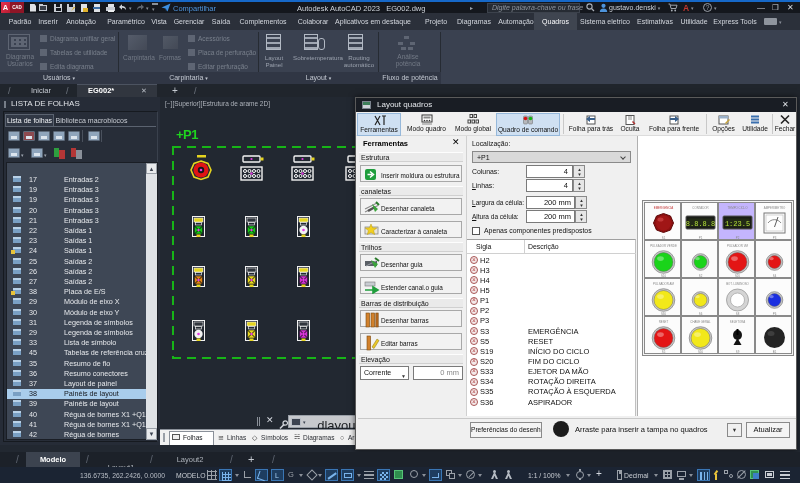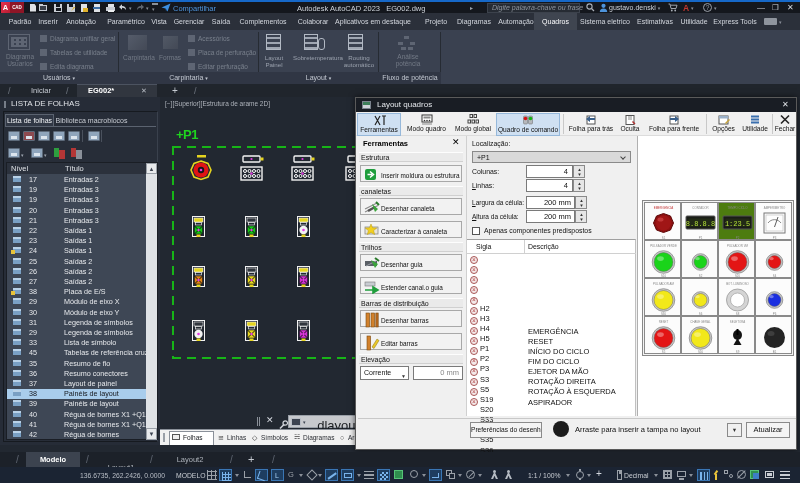--- a/index.html
+++ b/index.html
@@ -32,21 +32,21 @@
 .tbtn span { position:absolute; left:20px; top:5.5px; }
 .tbtn svg { position:absolute; left:3px; top:1px; }
 .flabel { position:absolute; color:#111; font-size:6.9px; white-space:nowrap; }
 .fedit { position:absolute; background:#fff; border:1px solid #7a7a7a; color:#111; font-size:7.5px; text-align:right; }
 .fspin { position:absolute; width:12px; background:#e6e6e6; border:1px solid #8a8a8a; }
 .fspin::before { content:"\25B2"; position:absolute; left:3.2px; top:0.5px; font-size:4.5px; color:#333; }
 .fspin::after { content:"\25BC"; position:absolute; left:3.2px; bottom:0.5px; font-size:4.5px; color:#333; }
 .lrow { position:absolute; color:#111; font-size:7.5px; white-space:nowrap; }
 .lrow .lic { position:absolute; left:0; top:0.5px; width:8px; height:8px; border-radius:50%; border:1.3px solid #a85555; background:#f4eaea; }
 .lrow .lic::before { content:"\00D7"; position:absolute; left:1.1px; top:-1.2px; font-size:6.5px; color:#b04040; }
-.lrow .sg { position:absolute; left:10px;margin-top:48px; }
+.lrow .sg { position:absolute; left:10px; }
 .lrow .ds { position:absolute; left:58px; }
 #filetabs { position:absolute; left:0; top:84px; width:800px; height:13px; background:#20252c; }
 
 #canvas { position:absolute; left:160px; top:97px; width:640px; height:348px; background:#222831; overflow:hidden; }
 #palette { position:absolute; left:0; top:97px; width:160px; height:348px; background:#262c37; }
 
 #dialog { position:absolute; left:355px; top:97px; width:442px; height:353px; background:#f0f0f0; border:1px solid #5a5a5a; box-shadow:0 0 6px rgba(0,0,0,.6); }
 #layouttabs { position:absolute; left:0; top:452px; width:800px; height:15px; background:#1c2129; }
 #statusbar { position:absolute; left:0; top:467px; width:800px; height:16px; background:#1b2433; }
 .t { position:absolute; white-space:nowrap; }
@@ -401,24 +401,20 @@
     <div class="pt1" style="left:8px;top:51px;"></div>
     <div class="t" style="left:21px;top:55px;color:#9ba2ac;font-size:5px;">▾</div>
     <div class="pt1" style="left:31px;top:51px;"></div>
     <div class="t" style="left:44px;top:55px;color:#9ba2ac;font-size:5px;">▾</div>
     <div class="t" style="left:54px;top:51px;width:5px;height:9px;background:#2e9e3e;"></div>
     <div class="t" style="left:59px;top:53px;width:6px;height:9px;background:#b33636;"></div>
     <div class="t" style="left:71px;top:51px;width:5px;height:9px;background:#b33636;"></div>
     <div class="t" style="left:76px;top:53px;width:6px;height:9px;background:#8a9099;"></div>
 
     <div class="t" style="left:6px;top:65px;width:152px;height:278px;background:#3e4755;border:1px solid #1a1e25;"></div>
-    <div class="t" style="left:7px;top:66px;width:150px;height:11px;background:#2b313c;color:#dfe2e6;font-size:7.5px;">
-        <span style="position:absolute;left:4px;top:1px;">Nível</span>
-        <span style="position:absolute;left:58px;top:1px;">Título</span>
-      </div>
     <div class="t" style="left:146px;top:66px;width:11px;height:11px;background:#e8eaec;border:1px solid #9aa0a8;color:#3c4350;font-size:6px;text-align:center;line-height:10px;">▲</div>
     <div class="t" style="left:146px;top:77px;width:11px;height:254px;background:#dfe2e6;"></div>
     <div class="t" style="left:146px;top:331px;width:11px;height:12px;background:#e8eaec;border:1px solid #9aa0a8;color:#3c4350;font-size:6px;text-align:center;line-height:11px;">▼</div>
     <div id="sheetrows">
         <div class="srow" style="top:77.5px;">
           <span class="ic"></span>
           <span class="num">17</span>
           <span class="tit">Entradas 2</span>
         </div>
         <div class="srow" style="top:87.7px;">
@@ -796,21 +792,21 @@
           </div>
           <div class="t" style="left:325px;top:104px;width:37px;height:38px;border:1px solid #8a8a8a;background:#fcfcfc;">
             <svg width="37" height="38" style="position:absolute;left:0;top:0;">
               <rect x="4" y="13" width="29" height="13" rx="1" fill="#1a1d17" stroke="#555"></rect>
               <rect x="6.5" y="15.5" width="24" height="8" fill="#222a16"></rect>
               <text x="18.5" y="22.5" font-size="7" fill="#b5e23a" text-anchor="middle" font-family="Liberation Mono,monospace">8.8.8.8</text>
               <text x="18.5" y="6" font-size="2.9" fill="#888" text-anchor="middle" font-family="Liberation Sans,sans-serif">CONTADOR</text>
               <text x="18.5" y="35.5" font-size="2.9" fill="#888" text-anchor="middle" font-family="Liberation Sans,sans-serif">P1</text>
             </svg>
           </div>
-          <div class="t" style="left:362px;top:104px;width:37px;height:38px;border:1px solid #8a8a8a;background:#4d7c0f;">
+          <div class="t" style="left:362px;top:104px;width:37px;height:38px;border:1px solid #8a8a8a;background:#c4b5fd;">
             <svg width="37" height="38" style="position:absolute;left:0;top:0;">
               <rect x="4" y="13" width="29" height="13" rx="1" fill="#1a1d17" stroke="#555"></rect>
               <rect x="6.5" y="15.5" width="24" height="8" fill="#222a16"></rect>
               <text x="18.5" y="22.5" font-size="7" fill="#b5e23a" text-anchor="middle" font-family="Liberation Mono,monospace">1:23.5</text>
               <text x="18.5" y="6" font-size="2.9" fill="#888" text-anchor="middle" font-family="Liberation Sans,sans-serif">TEMPO CICLO</text>
               <text x="18.5" y="35.5" font-size="2.9" fill="#888" text-anchor="middle" font-family="Liberation Sans,sans-serif">P2</text>
             </svg>
           </div>
           <div class="t" style="left:399px;top:104px;width:37px;height:38px;border:1px solid #8a8a8a;background:#fcfcfc;">
             <svg width="37" height="38" style="position:absolute;left:0;top:0;">
@@ -922,21 +918,21 @@
               <ellipse cx="15" cy="16.5" rx="3.5" ry="2.5" fill="rgba(255,255,255,0.12)"></ellipse>
               <text x="18.5" y="35.5" font-size="2.9" fill="#888" text-anchor="middle" font-family="Liberation Sans,sans-serif">B1</text>
             </svg>
           </div>
         </div>
     </div>
 
     <div class="t" style="left:2px;top:320px;width:438px;height:1px;background:#c8c8c8;"></div>
     <div class="t" style="left:114px;top:324px;width:72px;height:16px;background:#f4f4f4;border:1px solid #8a8a8a;color:#111;font-size:6.6px;line-height:14px;text-align:center;white-space:nowrap;overflow:hidden;">Preferências do desenho</div>
     <div class="t" style="left:197px;top:323px;width:16px;height:16px;border-radius:50%;background:#1c1c1c;"></div>
-    <div class="t" style="left:219px;top:327px;color:#111;font-size:7.5px;">Arraste para inserir a tampa no layout</div>
+    <div class="t" style="left:219px;top:327px;color:#111;font-size:7.5px;">Arraste para inserir a tampa no quadros</div>
     <div class="t" style="left:371px;top:325px;width:15px;height:14px;background:#f0f0f0;border:1px solid #8a8a8a;text-align:center;line-height:13px;font-size:5.5px;color:#333;">▼</div>
     <div class="t" style="left:390px;top:324px;width:44px;height:16px;background:#f4f4f4;border:1px solid #8a8a8a;color:#111;font-size:7.5px;line-height:14px;text-align:center;">Atualizar</div>
   </div>
 
   <div id="layouttabs">
     <div class="t" style="left:16px;top:2px;color:#5d646f;font-size:10px;">/</div>
     <div class="t" style="left:26px;top:0;width:54px;height:15px;background:#3c434f;color:#fff;font-size:7.5px;font-weight:bold;text-align:center;line-height:15px;">Modelo</div>
     <div class="t" style="left:86px;top:2px;color:#5d646f;font-size:10px;">/</div>
     <div class="t" style="left:99px;top:8px;width:44px;color:#aeb3bb;font-size:7.5px;text-align:center;line-height:15px;">Layout1</div>
     <div class="t" style="left:150px;top:2px;color:#5d646f;font-size:10px;">/</div>

